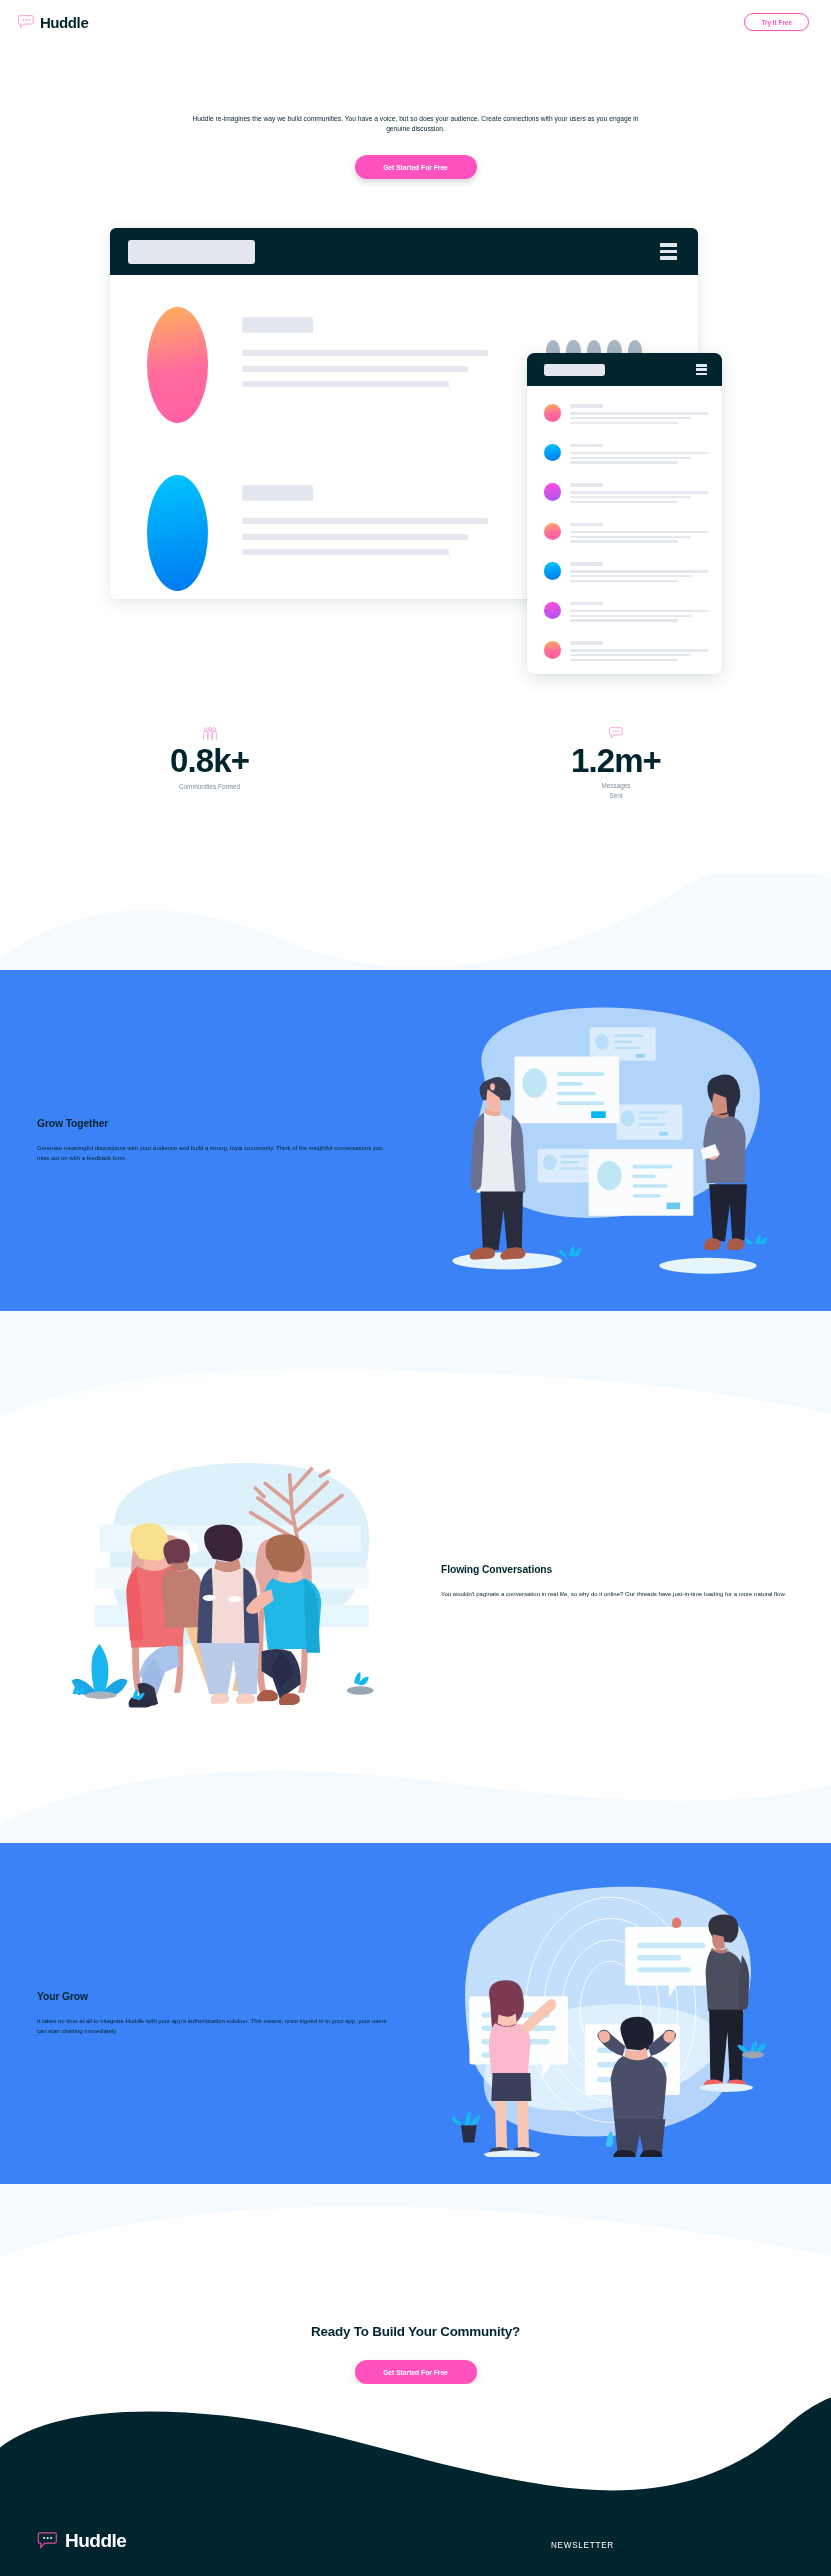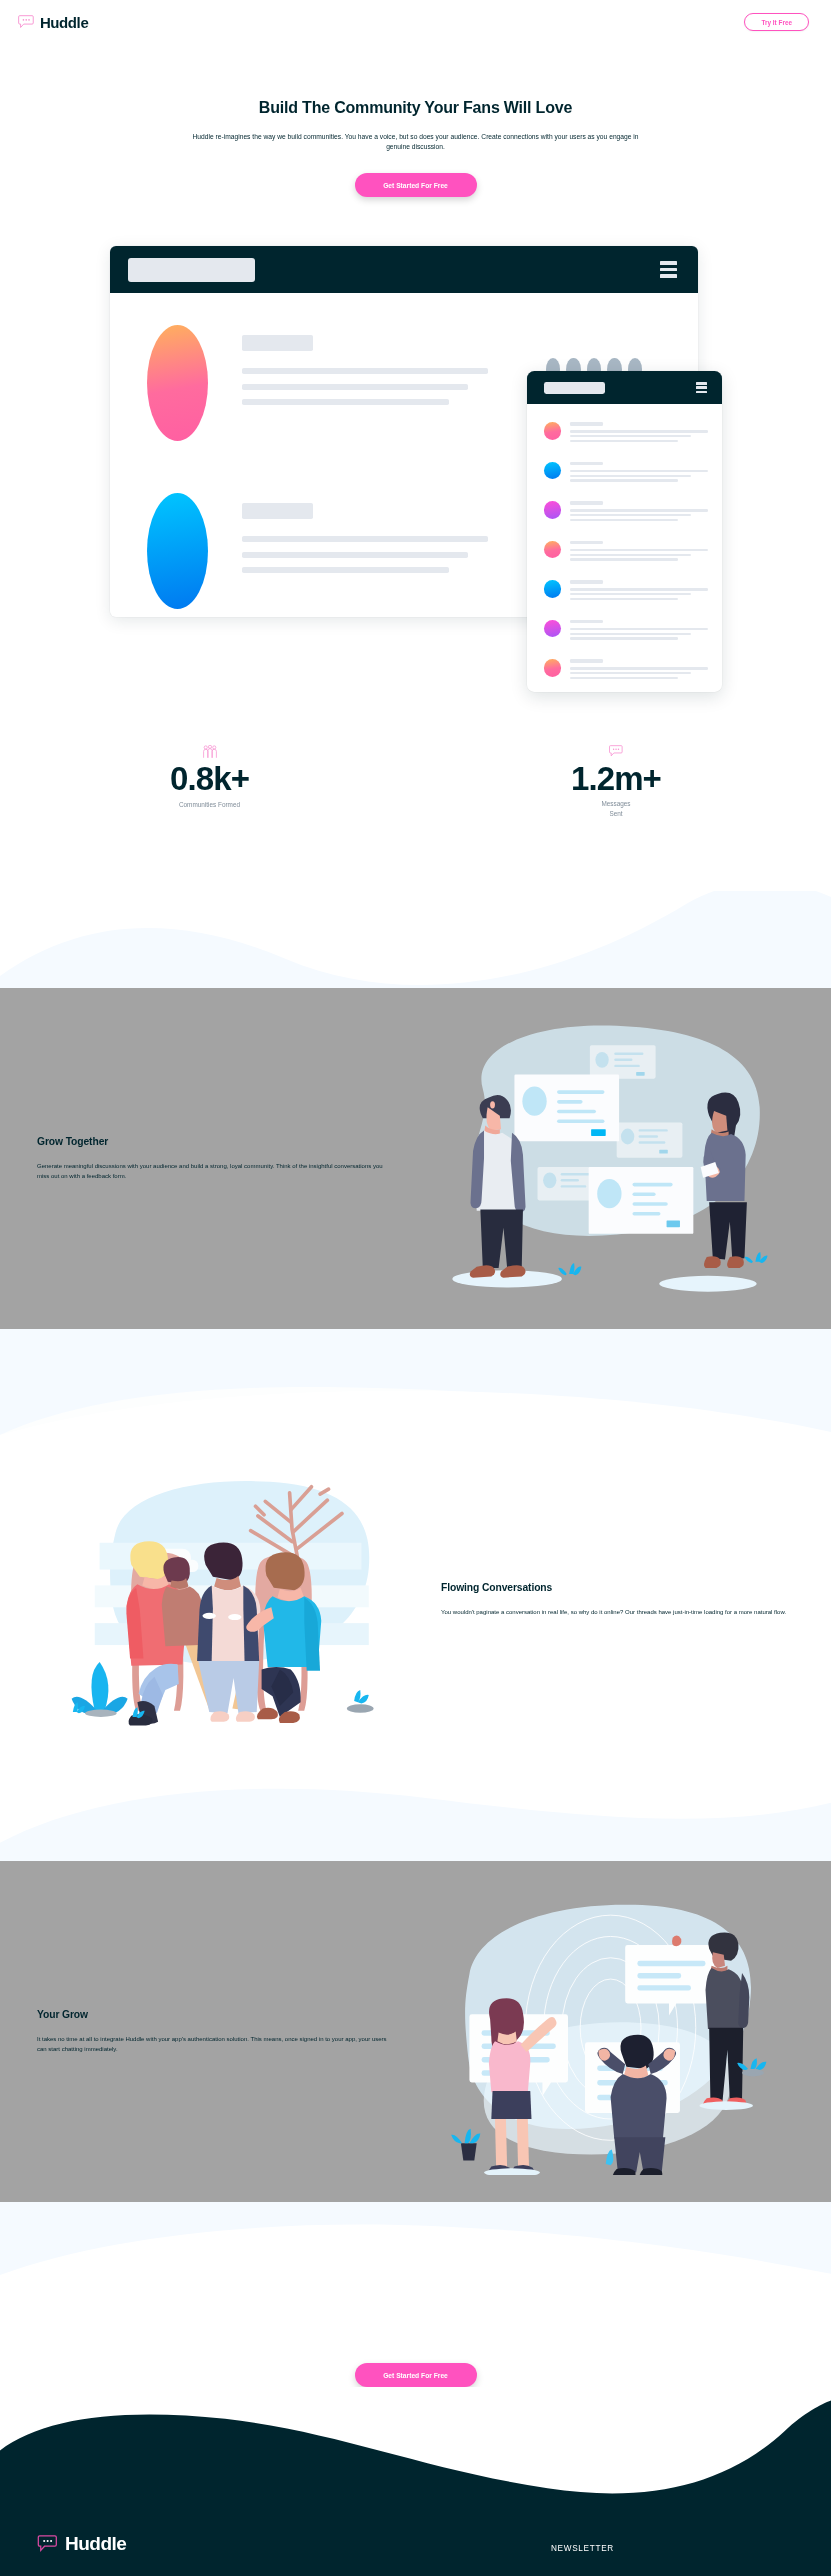--- a/index.html
+++ b/index.html
@@ -174,21 +174,21 @@
   }
   .stat-label {
     font-size: 6.4px;
     color: #808d99;
     margin-top: 3px;
     line-height: 1.5;
   }
 
   
   .wave { display: block; width: 100%; }
-  .tinted { background: #a3a3a3; }
+  .tinted { background: #3b82f6; }
 
   .feature {
     display: flex;
     align-items: center;
     width: 831px;
     padding: 0 37px;
     gap: 24px;
   }
   .feature-text { width: 353px; }
   .feature-text.left { padding-left: 0; }
@@ -256,21 +256,20 @@
         <circle cx="9.5" cy="8.7" r="1.45" fill="#f78fd0"></circle>
         <circle cx="14.5" cy="8.7" r="1.45" fill="#f78fd0"></circle>
         <circle cx="19.5" cy="8.7" r="1.45" fill="#f78fd0"></circle>
       </svg>
       <span class="brand-name">Huddle</span>
     </div>
     <button class="try-free-btn">Try It Free</button>
   </header>
 
   <section class="hero">
-    <h1 class="hero-title">Build The Community Your Fans Will Love</h1>
     <p class="hero-sub">Huddle re-imagines the way we build communities. You have a voice, but so does your audience. Create connections with your users as you engage in genuine discussion.</p>
     <button class="cta-pill">Get Started For Free</button>
 
     
     <div class="mockup-wrap">
 
       <div class="mock-desktop">
         <div class="mock-bar">
           <div class="mock-searchbox"></div>
           <div class="hamburger">
@@ -708,20 +707,21 @@
       </div>
     </div>
   </div>
 
   <svg class="wave" viewBox="0 0 1366 120" preserveAspectRatio="none" height="73">
     <rect width="1366" height="120" fill="#f5faff"></rect>
     <path d="M0 120 C180 54, 450 28, 720 40 C990 52, 1200 86, 1366 118 L1366 120 L0 120 Z" fill="#ffffff"></path>
   </svg>
 
   <section class="cta-section">
+    <h2 class="cta-title">Ready To Build Your Community?</h2>
     <button class="cta-pill">Get Started For Free</button>
   </section>
 
   <div class="footer-zone">
     <svg class="wave" viewBox="0 0 1366 200" preserveAspectRatio="none" height="122">
       <path d="M0 104 C70 50, 200 34, 370 52 C560 74, 700 136, 900 166 C1060 190, 1190 164, 1290 72 C1322 42, 1350 28, 1366 22 L1366 200 L0 200 Z" fill="#00252e"></path>
     </svg>
 
     <div class="footer-body">
       <div class="f-left">

